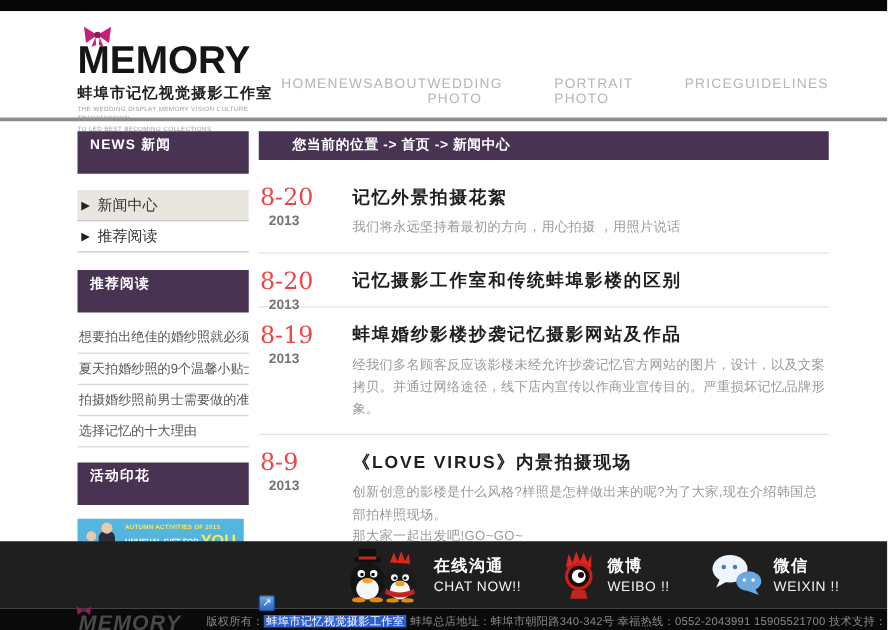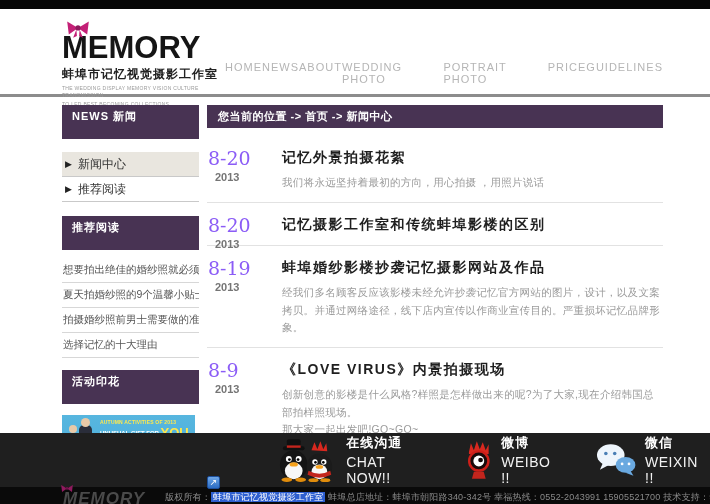--- a/index.html
+++ b/index.html
@@ -42,41 +42,41 @@
   .p-line2 { top:10px; font-size:6px; color:#fff; font-weight:bold; }
   .p-line2 .big { font-size:13px; color:#ffe84d; vertical-align:-2px; }
   .p-line3 { top:22px; left:34px; font-size:12px; font-weight:700; color:#e4261f; text-shadow:0 0 1px #fff,0 0 2px #fff; letter-spacing:-.5px; }
   .p-line3 .wh { color:#fff; text-shadow:0 0 1px #e4261f; }
   .p-strip { position:absolute; left:34px; top:38px; width:96px; height:8px; background:#ffe84d; font-size:5px; color:#d0241d; font-weight:bold; line-height:8px; text-align:center; white-space:nowrap; overflow:hidden; border-radius:2px; }
   .p-dots { position:absolute; left:34px; top:48px; font-size:4px; color:#e8f6ff; white-space:nowrap; }
   .p-bottom { position:absolute; left:34px; top:56px; font-size:4.5px; color:#ffffff; white-space:nowrap; }
 
   
   .main { position:absolute; left:207px; top:105px; width:456px; }
-  .breadcrumb { background:#483353; color:#fff; font-size:11px; font-weight:bold; height:23px; line-height:23px; padding:0 11px; letter-spacing:.5px; }
+  .breadcrumb { background:#483353; color:#fff; font-size:11px; font-weight:bold; height:23px; line-height:23px; padding:0 27px; letter-spacing:.5px; }
   .news-list { margin-top:8px; }
   .news-item { position:relative; padding:13px 0 11px 0; border-bottom:1px solid #e2e2e2; }
   .n-date { position:absolute; left:1px; top:11px; width:47px; }
-  .n-day { font-family:"DejaVu Serif","Liberation Serif",serif; font-size:19px; color:#8b5cf6; letter-spacing:0; }
+  .n-day { font-family:"DejaVu Serif","Liberation Serif",serif; font-size:19px; color:#ef4444; letter-spacing:0; }
   .n-year { display:block; font-size:11px; font-weight:bold; color:#757575; margin-top:2px; padding-left:7px; }
   .n-body { margin-left:75px; }
   .n-title { font-size:14px; font-weight:bold; color:#1f1f1f; letter-spacing:1.5px; cursor:pointer; }
   .n-desc { font-size:10.5px; color:#9a9a9a; margin-top:7px; line-height:1.65; letter-spacing:.3px; }
 
   
   .pager { margin-top:13px; font-size:11px; color:#333; display:flex; align-items:center; gap:6px; }
   .pager a { color:#333; text-decoration:none; cursor:pointer; }
   .pager .info { margin-left:6px; letter-spacing:.2px; }
   .page-select { font-size:11px; height:17px; border:1px solid #7f9db9; background:#fff; color:#222; }
 
   
   .social-bar { position:absolute; left:0; right:0; top:433px; height:54px; background:#1f1f1f; display:flex; align-items:center; padding-left:276px; gap:32px; }
   .social { display:flex; align-items:center; gap:9px; cursor:pointer; }
   .s-txt .cn { font-size:13px; font-weight:bold; color:#fff; letter-spacing:1px; }
-  .s-txt .en { font-size:14px; color:#f2f2f2; margin-top:2px; letter-spacing:.5px; }
+  .s-txt .en { font-size:11px; color:#f2f2f2; margin-top:2px; letter-spacing:.5px; }
 
   
   .bottombar { position:absolute; left:0; right:0; top:487px; height:17px; background:#0a0a0a; }
   .foot-logo { position:absolute; left:63px; top:2px; font-size:17px; font-weight:800; font-style:italic; color:#4a4a4a; letter-spacing:1px; }
   .foot-bow { position:absolute; left:60px; top:-3px; }
   .copy { position:absolute; left:165px; top:4px; font-size:9px; color:#8a8a8a; white-space:nowrap; letter-spacing:.2px; }
   .copy .studio { background:#2e5fd0; color:#fff; padding:0 2px; cursor:pointer; }
 
   .float-icon { position:absolute; left:207px; top:476px; width:13px; height:13px; background:linear-gradient(180deg,#6fa8e8,#2b6cc4); border:1px solid #1c4f9c; border-radius:2px; color:#fff; font-size:9px; line-height:11px; text-align:center; cursor:pointer; }
 </style>

